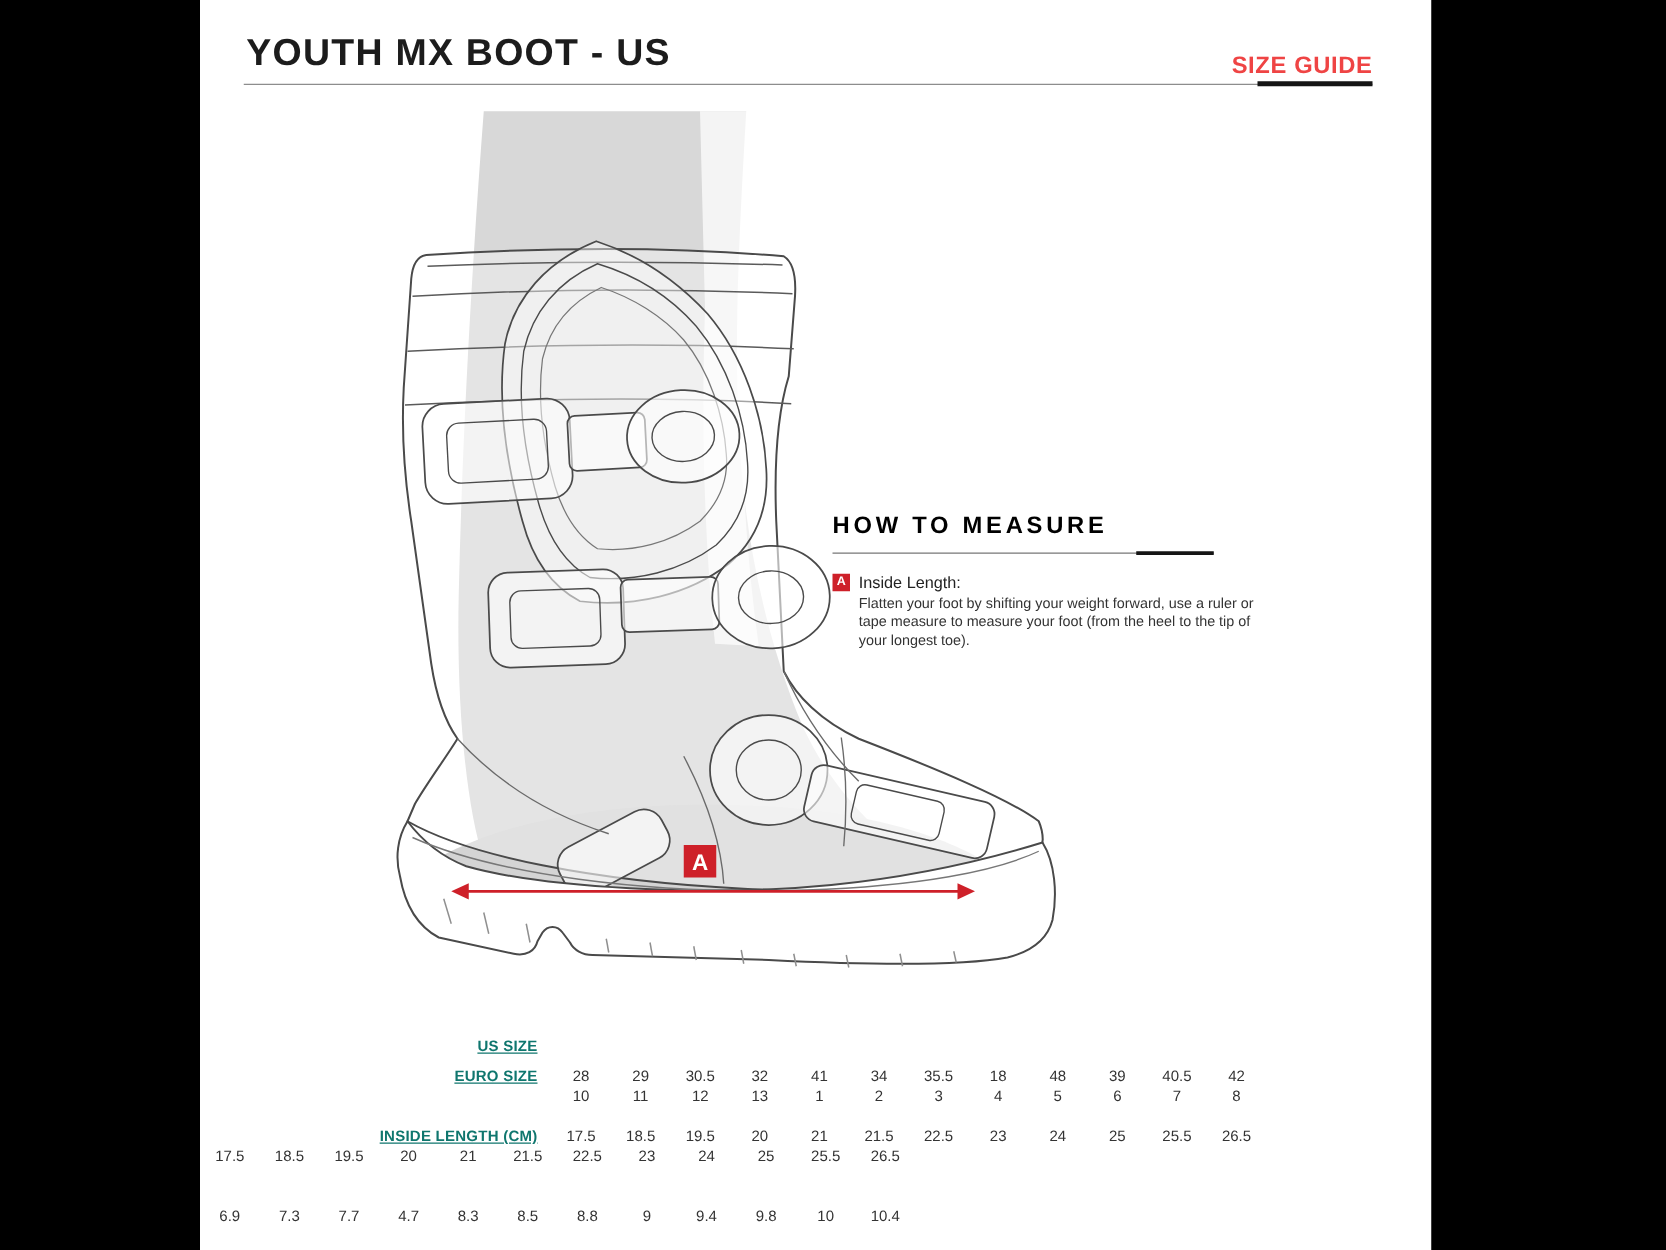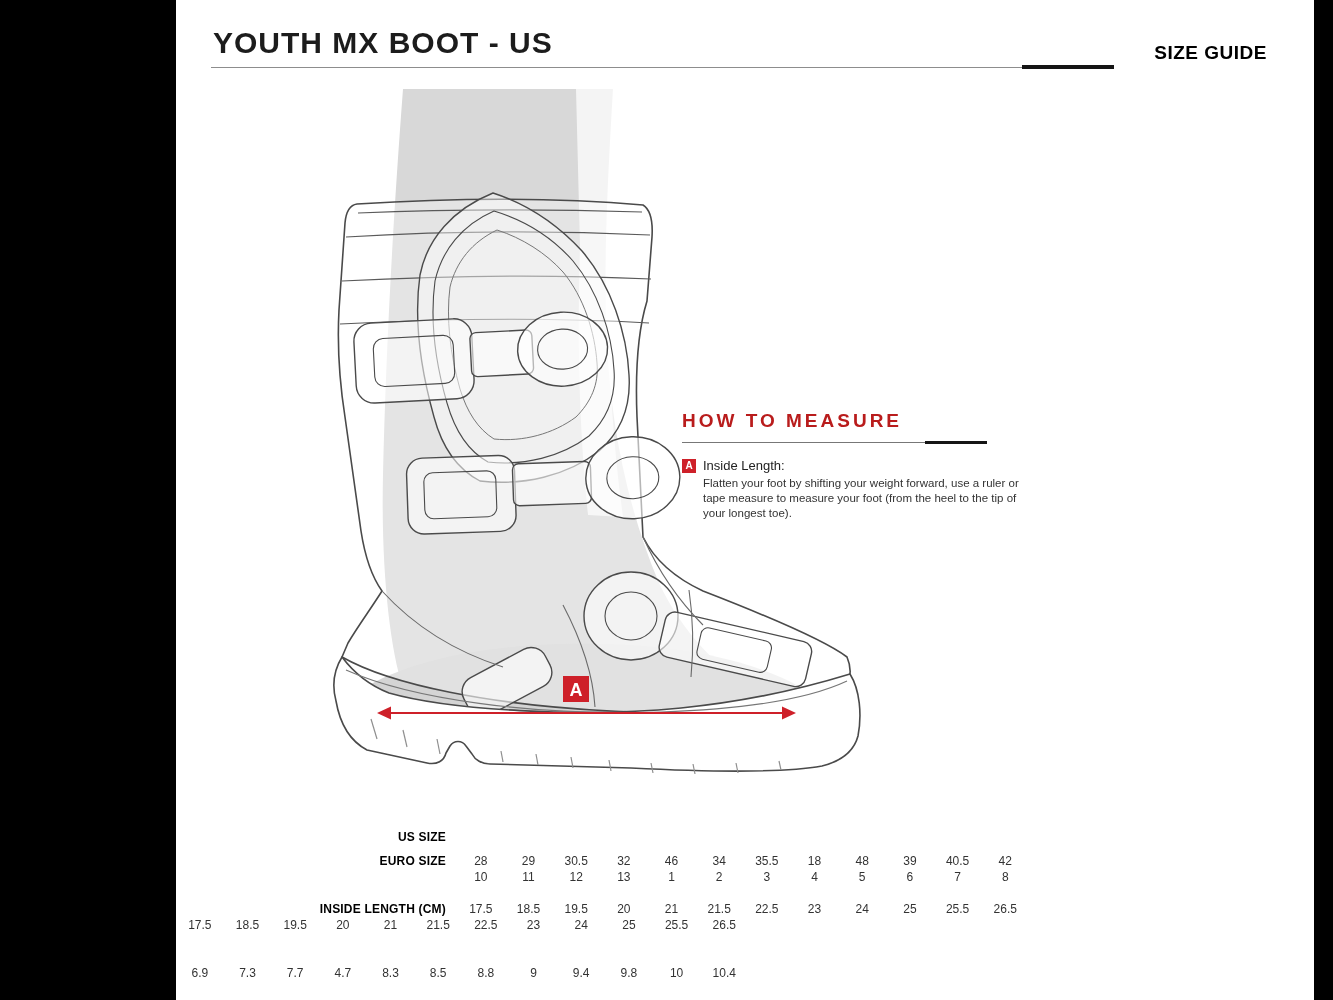--- a/index.html
+++ b/index.html
@@ -1,48 +1,48 @@
 <!DOCTYPE html>
 <html><head>
 <meta charset="utf-8">
 <style>
   html,body{margin:0;padding:0;background:#000;}
   .stage{position:relative;width:1333px;height:1000px;background:#000;overflow:hidden;
          font-family:"Liberation Sans", sans-serif;}
-  .panel{position:absolute;left:176px;top:0;width:1138px;height:1000px;background:#fff;}
+  .panel{position:absolute;left:160px;top:0;width:985px;height:1000px;background:#fff;}
 
   
   .page-title{position:absolute;left:37px;top:26px;font-size:30px;font-weight:bold;
               letter-spacing:1px;color:#1c1c1c;white-space:nowrap;}
   .size-guide{position:absolute;right:47px;top:42px;font-size:19px;font-weight:bold;
-              letter-spacing:0.5px;color:#000000;}
+              letter-spacing:0.5px;color:#ef4444;}
   .header-rule-thin{position:absolute;left:35px;top:67px;width:903px;height:1px;background:#8d8d8d;}
   .header-rule-thick{position:absolute;left:846px;top:65px;width:92px;height:4px;background:#151515;}
 
   
   .boot-art{position:absolute;left:155px;top:85px;width:550px;height:715px;}
 
   
   .measure{position:absolute;left:506px;top:410px;width:330px;}
-  .measure-heading{font-size:19px;font-weight:bold;letter-spacing:3px;color:#b91c1c;}
+  .measure-heading{font-size:19px;font-weight:bold;letter-spacing:3px;color:#000000;}
   .measure-rule{position:relative;margin-top:9px;height:4px;width:305px;}
   .measure-rule .thin{position:absolute;left:0;top:1px;width:305px;height:1px;background:#777;}
   .measure-rule .thick{position:absolute;left:243px;top:0;width:62px;height:3px;background:#151515;}
   .measure-item{display:flex;margin-top:13px;}
   .marker-badge{flex:0 0 auto;width:14px;height:14px;background:#ce2029;color:#fff;
                 font-size:10px;font-weight:bold;text-align:center;line-height:14px;margin-top:1px;}
   .measure-texts{margin-left:7px;}
   .measure-item-title{font-size:13px;font-weight:normal;color:#222;}
   .measure-item-body{margin-top:3px;width:322px;font-size:11.5px;line-height:15px;color:#333;}
 
   
   .size-table{position:absolute;left:0;top:826px;width:985px;}
   .trow{display:flex;height:23px;margin-bottom:1px;}
   .trow-label{width:281px;box-sizing:border-box;padding-right:11px;text-align:right;
-              font-size:12px;font-weight:bold;color:#000000;line-height:23px;letter-spacing:0.2px;}
+              font-size:12px;font-weight:bold;color:#0f766e;line-height:23px;letter-spacing:0.2px;text-decoration:underline;}
   .trow-cells{display:flex;width:572px;}
   .trow-cells.shaded{background:#fef9c3;margin-top:40px;}
   .tcell{flex:1;text-align:center;font-size:12px;color:#333;line-height:23px;}
 </style>
 </head>
 <body>
 
 <div class="stage">
   <div class="panel">
 
@@ -169,21 +169,21 @@
               <div class="tcell">8</div>
             </div>
           </div>
           <div class="trow">
             <div class="trow-label">EURO SIZE</div>
             <div class="trow-cells">
               <div class="tcell">28</div>
               <div class="tcell">29</div>
               <div class="tcell">30.5</div>
               <div class="tcell">32</div>
-              <div class="tcell">46</div>
+              <div class="tcell">41</div>
               <div class="tcell">34</div>
               <div class="tcell">35.5</div>
               <div class="tcell">18</div>
               <div class="tcell">48</div>
               <div class="tcell">39</div>
               <div class="tcell">40.5</div>
               <div class="tcell">42</div>
             </div>
           </div>
           <div class="trow">

